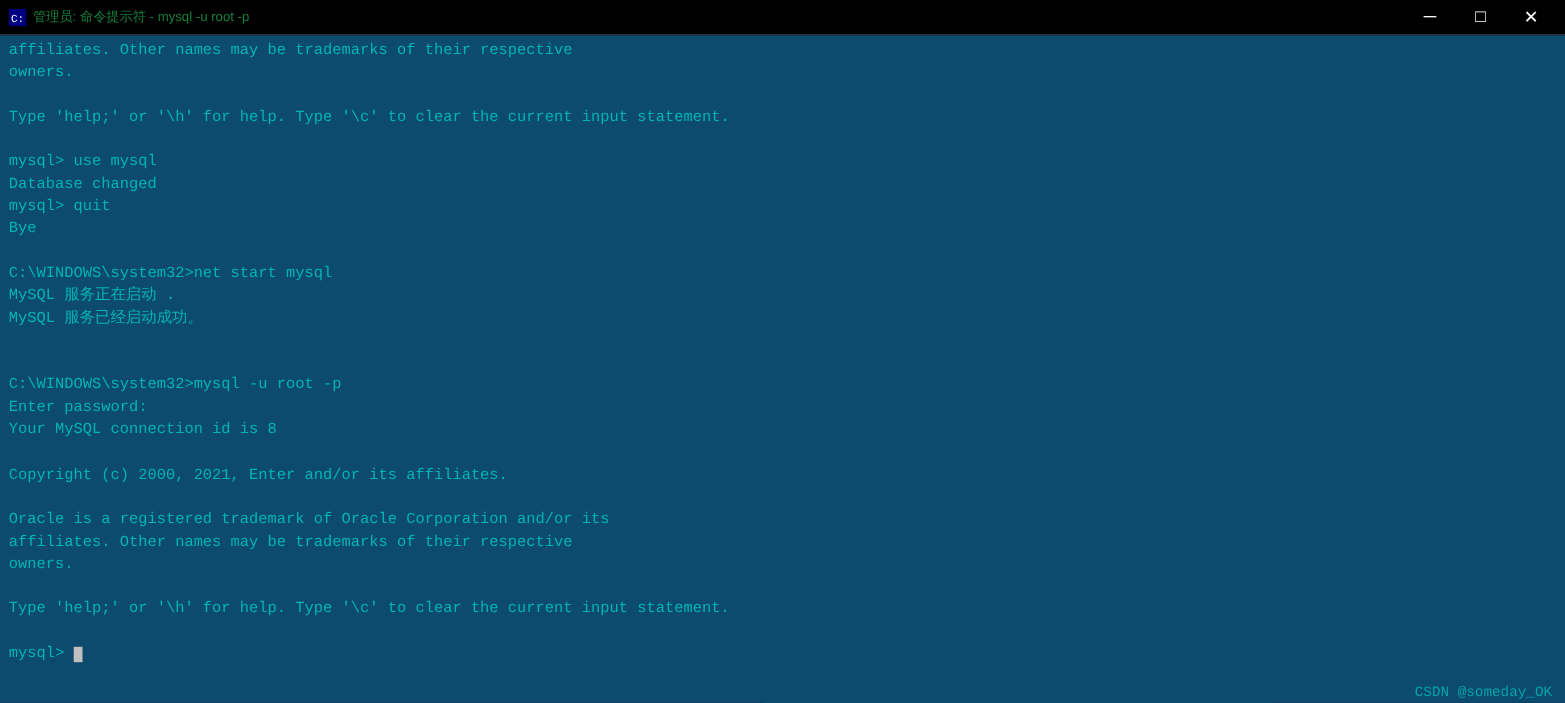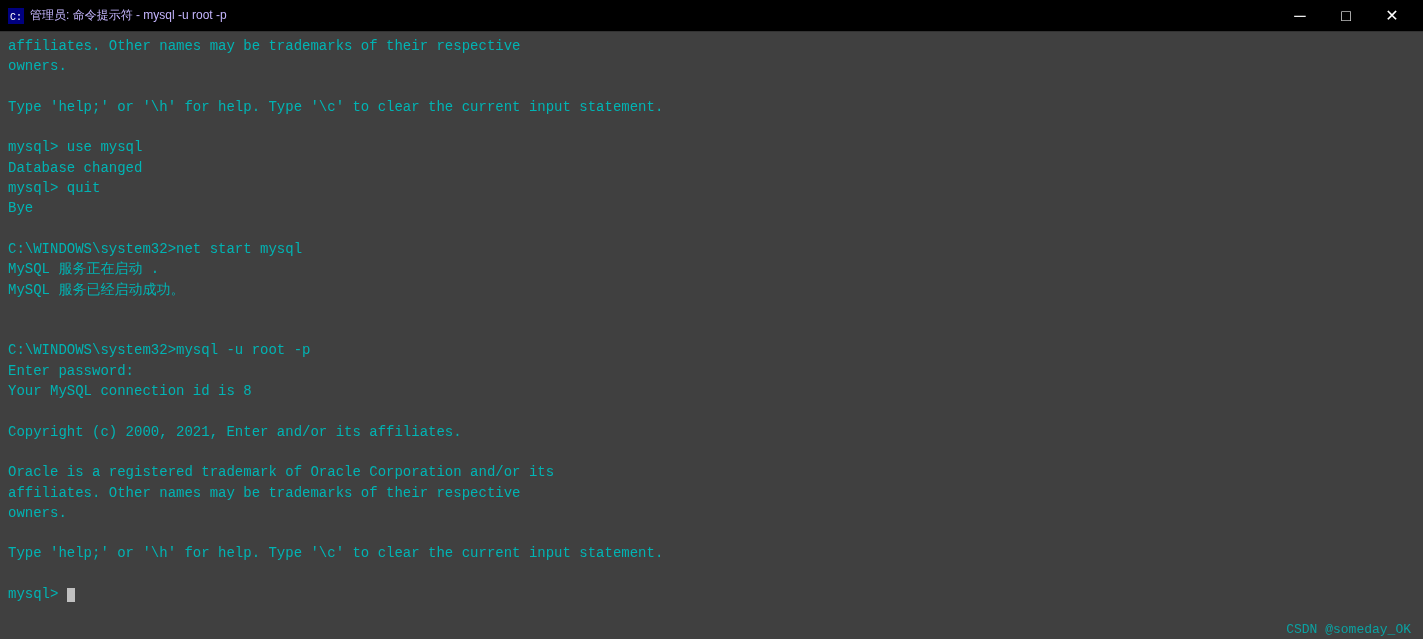--- a/index.html
+++ b/index.html
@@ -41,21 +41,21 @@
       align-items: center;
       justify-content: center;
     }
 
     .title-bar-icon svg {
       width: 16px;
       height: 16px;
     }
 
     .title-bar-text {
-      color: #c4b5fd;
+      color: #15803d;
       font-size: 12px;
       font-family: 'Microsoft YaHei', Arial, sans-serif;
     }
 
     .title-bar-controls {
       display: flex;
       align-items: center;
       gap: 0;
     }
 
@@ -67,21 +67,21 @@
       justify-content: center;
       color: #ffffff;
       font-size: 16px;
       cursor: pointer;
       background: transparent;
       border: none;
       outline: none;
     }
 
     .terminal-body {
-      background: #404040;
+      background: #0c4a6e;
       color: #00b4b4;
       padding: 4px 8px;
       height: calc(639px - 32px);
       overflow: hidden;
       line-height: 1.4;
       position: relative;
     }
 
     .terminal-line {
       white-space: pre;

